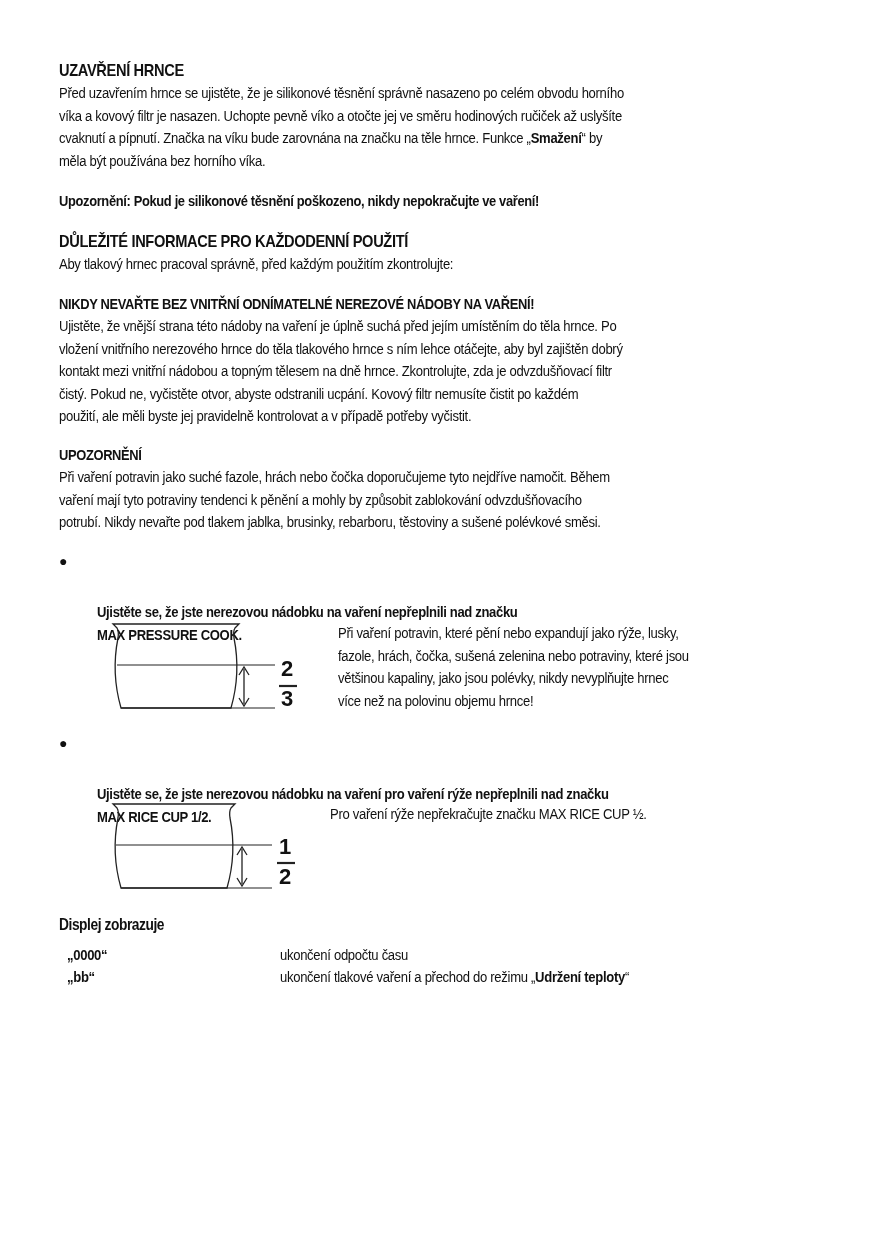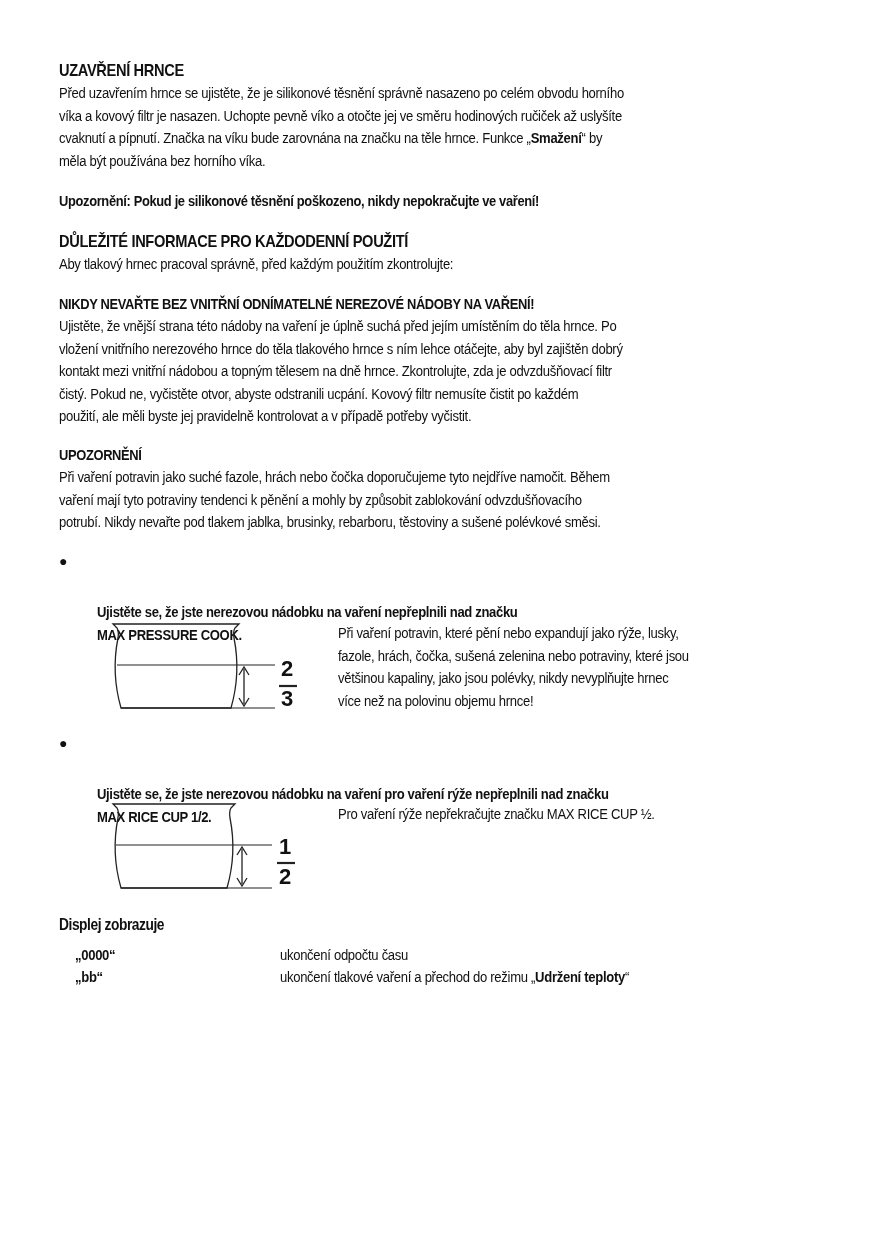--- a/index.html
+++ b/index.html
@@ -11,21 +11,21 @@
   p { margin: 0; }
   b { font-weight: bold; }
   .block { position: absolute; left: 59px; width: 880px; }
   .bullet-row { position: absolute; left: 59px; width: 900px; }
   .bullet { position: absolute; left: 0; top: 0; font-size: 14px; }
   .bullet-text { position: absolute; left: 38px; top: 0; font-weight: bold; font-size: 15.2px; line-height: 22.5px; letter-spacing: -0.4px; margin-top: 48px; }
   .fig { position: absolute; }
   .fig-text { position: absolute; font-size: 15.2px; line-height: 22.5px; letter-spacing: -0.35px; text-decoration: underline; }
   .display-title { position: absolute; left: 59px; top: 916px; font-size: 16px; font-weight: bold; letter-spacing: -0.5px; }
   .disp-row { position: absolute; left: 59px; font-size: 15.2px; line-height: 22px; letter-spacing: -0.35px; }
-  .disp-code { position: absolute; left: 16px; font-weight: bold; }
+  .disp-code { position: absolute; left: 8px; font-weight: bold; }
   .disp-desc { position: absolute; left: 221px; white-space: nowrap; text-align: right; }
   .sx { display: inline-block; transform: scaleX(0.86); transform-origin: left top; white-space: nowrap; }
 </style>
 </head>
 <body>
 
 <div class="block" style="top:60px;">
   <div class="sx">
     <h2>UZAVŘENÍ HRNCE</h2>
     <div class="txt">
@@ -122,21 +122,21 @@
     <line x1="16" y1="90" x2="167" y2="90" stroke="#222" stroke-width="1.2"></line>
     <line x1="137" y1="51" x2="137" y2="86" stroke="#222" stroke-width="1.3"></line>
     <path d="M132,57 L137,49 L142,57" fill="none" stroke="#222" stroke-width="1.3"></path>
     <path d="M132,80 L137,88 L142,80" fill="none" stroke="#222" stroke-width="1.3"></path>
     <line x1="172" y1="65" x2="190" y2="65" stroke="#222" stroke-width="2.2"></line>
   </svg>
   <span style="position:absolute; left:174px; top:36px; font-size:22px; font-weight:bold; font-family:'Liberation Sans', sans-serif;">1</span>
   <span style="position:absolute; left:174px; top:66px; font-size:22px; font-weight:bold; font-family:'Liberation Sans', sans-serif;">2</span>
 </div>
 
-<div class="fig-text" style="left:330px; top:803px;margin-left:8px;">
+<div class="fig-text" style="left:330px; top:803px;">
   <div class="sx">
     <p>Pro vaření rýže nepřekračujte značku MAX RICE CUP ½.</p>
   </div>
 </div>
 
 <div class="display-title">
   <span class="sx">Displej zobrazuje</span>
 </div>
 
 <div class="disp-row" style="top:944px; width:800px;">

